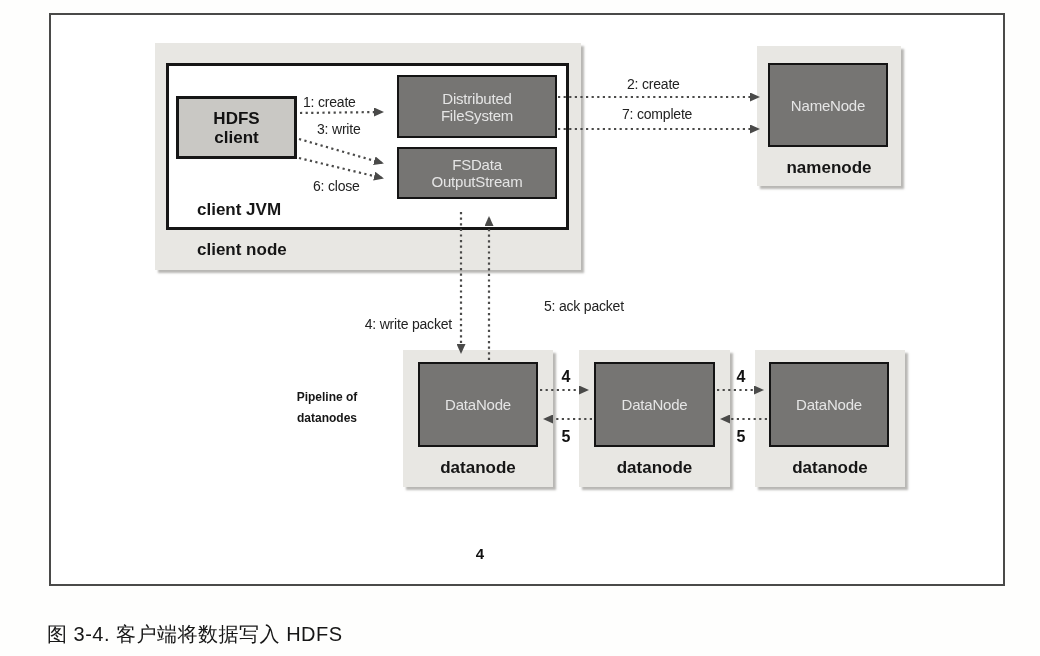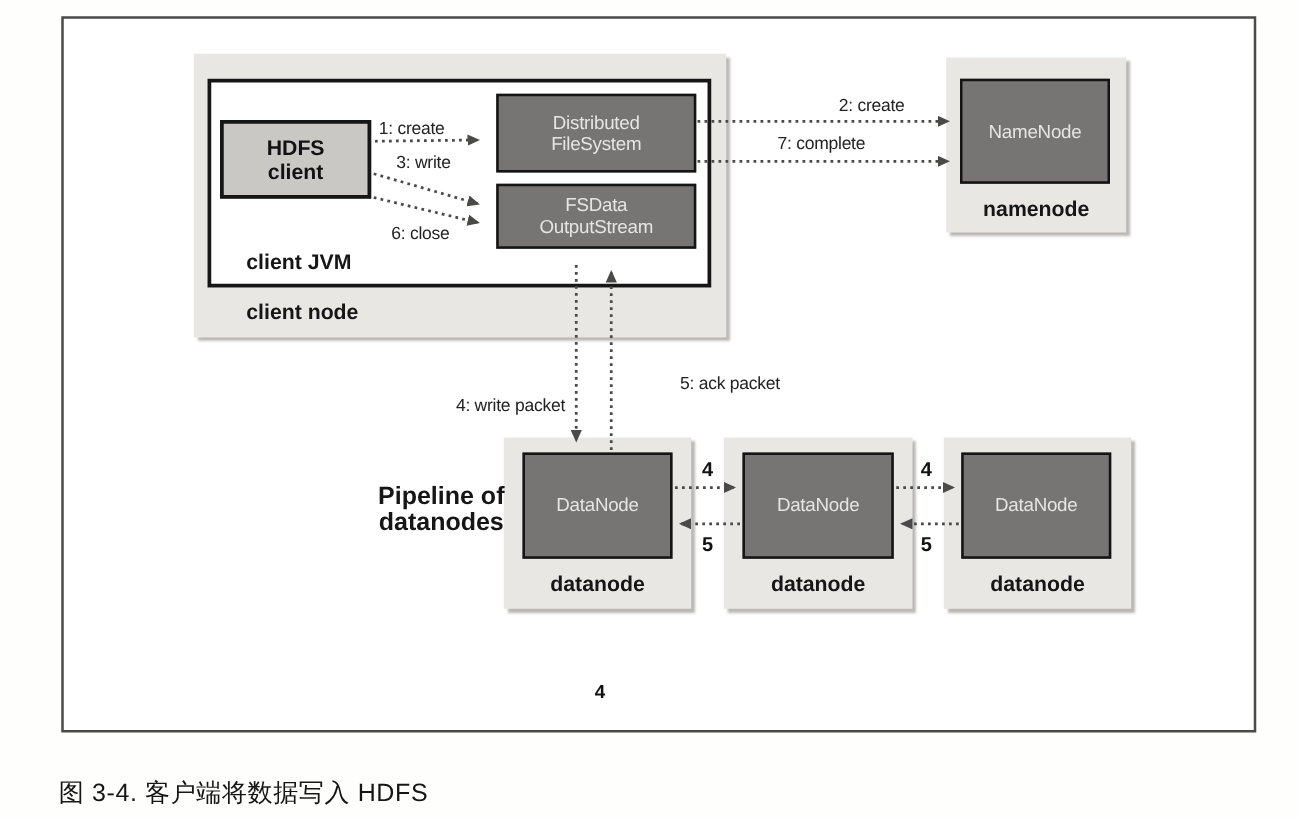--- a/index.html
+++ b/index.html
@@ -38,22 +38,22 @@
     white-space:nowrap;
   }
   .edge-lbl{
     position:absolute;font-size:14px;color:#222;white-space:nowrap;
     letter-spacing:-0.2px;
   }
   .step-lbl{
     position:absolute;font-weight:700;font-size:16px;color:#111;
   }
   .pipeline-lbl{
-    position:absolute;left:283px;top:387px;width:140px;text-align:center;
-    font-weight:700;font-size:20px;line-height:21px;color:#161616;
+    position:absolute;left:257px;top:387px;width:140px;text-align:center;
+    font-weight:700;font-size:12px;line-height:21px;color:#161616;
   }
   .caption{
     position:absolute;left:47px;top:621px;font-size:20px;color:#161616;
     font-weight:400;letter-spacing:0.5px;white-space:nowrap;
   }
   .page-num{
     position:absolute;left:470px;top:545px;width:20px;text-align:center;
     font-weight:700;font-size:15px;color:#111;
   }
   svg.overlay{position:absolute;left:0;top:0;width:1040px;height:656px;pointer-events:none;}
@@ -143,21 +143,21 @@
   <div class="lbl" style="left:755px;top:458px;width:150px;text-align:center;">datanode</div>
 
   <div class="pipeline-lbl">
     <div>Pipeline of</div>
     <div>datanodes</div>
   </div>
 
   <div class="edge-lbl" style="left:303px;top:94px;">1: create</div>
   <div class="edge-lbl" style="left:317px;top:121px;">3: write</div>
   <div class="edge-lbl" style="left:313px;top:178px;">6: close</div>
-  <div class="edge-lbl" style="left:627px;top:76px;margin-left:44px;">2: create</div>
+  <div class="edge-lbl" style="left:627px;top:76px;">2: create</div>
   <div class="edge-lbl" style="left:622px;top:106px;">7: complete</div>
   <div class="edge-lbl" style="left:360px;top:298px;width:92px;text-align:right;margin-top:18px;">4: write packet</div>
   <div class="edge-lbl" style="left:504px;top:298px;margin-left:40px;">5: ack packet</div>
 
   <div class="step-lbl" style="left:558px;top:368px;width:16px;text-align:center;">4</div>
   <div class="step-lbl" style="left:558px;top:428px;width:16px;text-align:center;">5</div>
   <div class="step-lbl" style="left:733px;top:368px;width:16px;text-align:center;">4</div>
   <div class="step-lbl" style="left:733px;top:428px;width:16px;text-align:center;">5</div>
 
   <div class="page-num">4</div>

